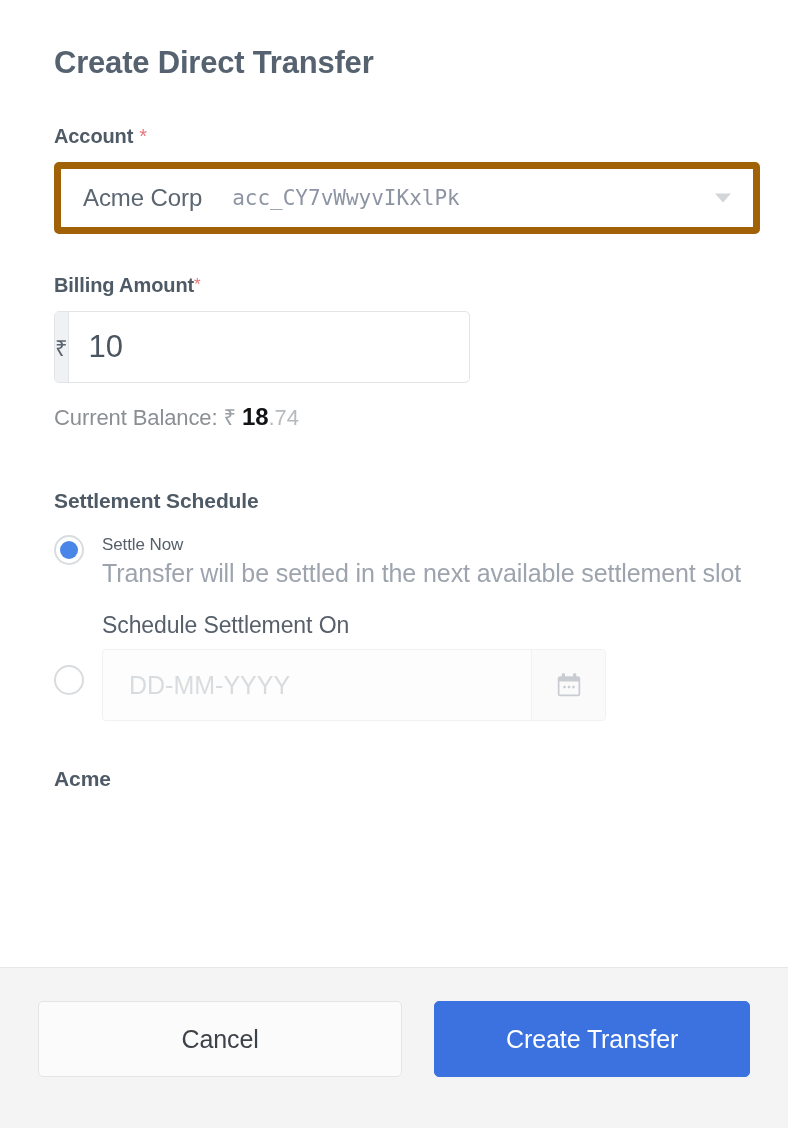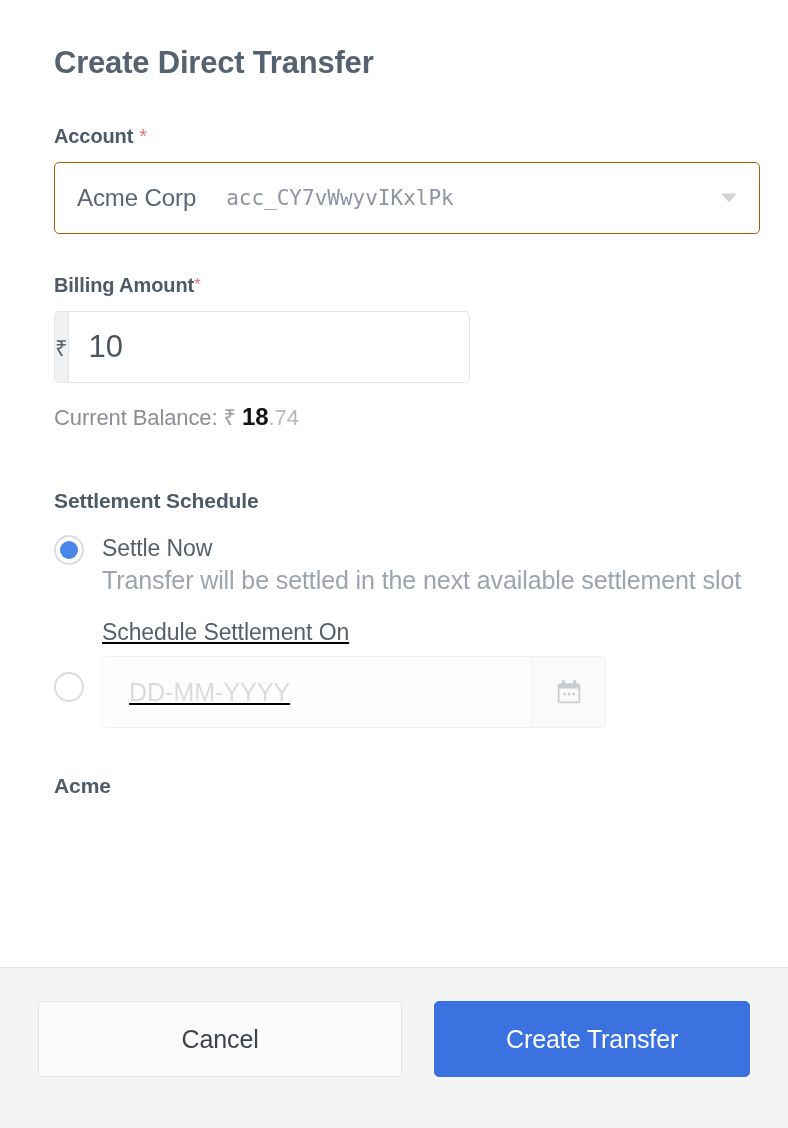--- a/index.html
+++ b/index.html
@@ -53,21 +53,21 @@
   }
   .req.spaced { margin-left: 6px; }
   .req.tight { margin-left: 0px; font-size: 17px; vertical-align: top; position: relative; top: 1px;}
 
   
   .field-block { margin-bottom: 40px; }
 
   .select-box {
     position: relative;
     height: 72px;
-    border: 1px solid #a16207;
+    border: 7px solid #a16207;
     border-radius: 5px;
     background: #ffffff;
     display: flex;
     align-items: center;
     padding: 0 22px;
     width: 706px;
   }
   .select-value {
     font-size: 24px;
     color: #5b6671;
@@ -163,37 +163,37 @@
     content: "";
     position: absolute;
     left: 50%; top: 50%;
     transform: translate(-50%, -50%);
     width: 18px; height: 18px;
     border-radius: 50%;
     background: #4a86e8;
   }
   .radio-texts { flex: 1; }
   .radio-title {
-    font-size: 23px;
+    font-size: 17px;
     color: #565f6a;
     line-height: 1.18;
     letter-spacing: -0.1px;
   }
   .radio-desc {
     font-size: 25px;
     color: #9da4ae;
     margin-top: 4px;
     letter-spacing: -0.1px;
   }
 
   
   .radio-row.schedule { align-items: center; margin-bottom: 20px; position: relative; }
   .radio-row.schedule .radio { margin-top: 26px; }
 
-  .date-wrap { flex: 1; text-decoration: underline; }
+  .date-wrap { flex: 1; }
   .date-label {
     font-size: 23px;
     color: #565f6a;
     margin-bottom: 10px;
     letter-spacing: -0.1px;
   }
   .date-field {
     display: flex;
     width: 504px;
     height: 72px;

